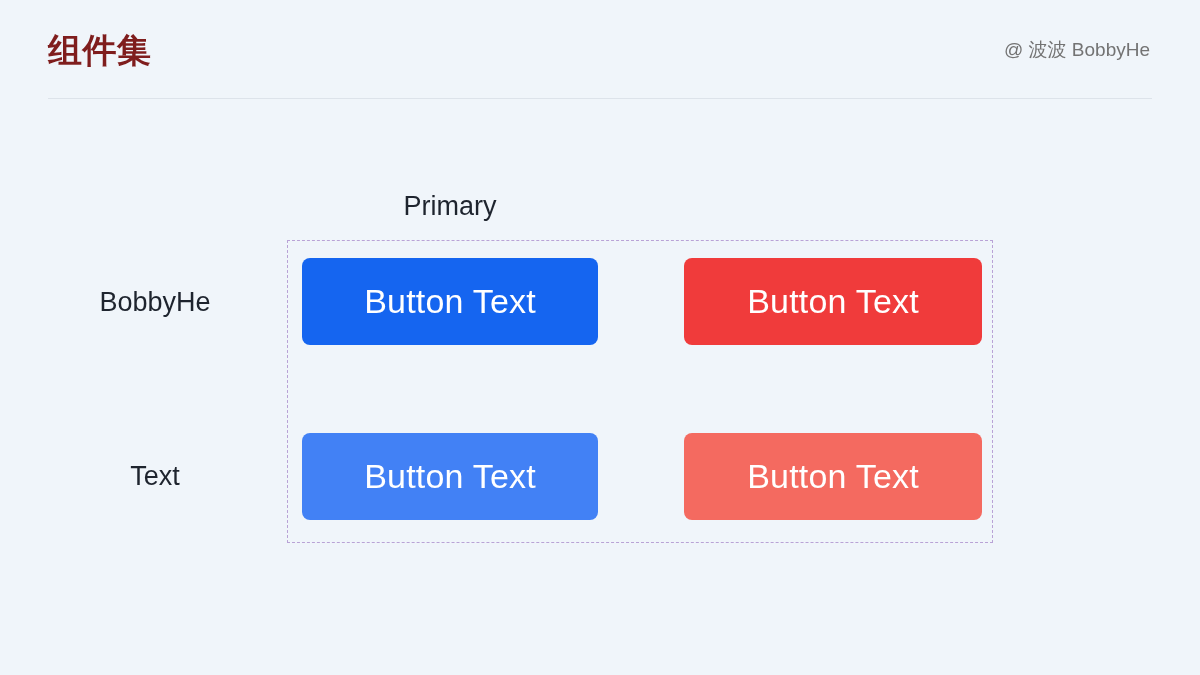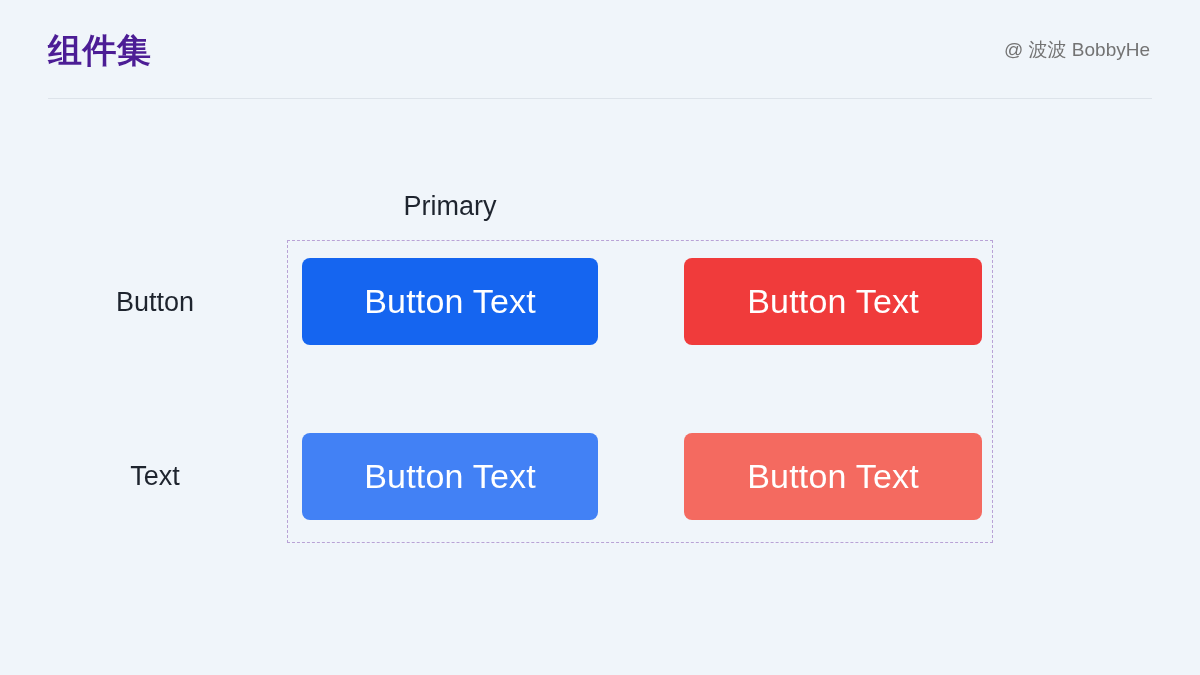--- a/index.html
+++ b/index.html
@@ -23,21 +23,21 @@
     width: 1200px;
     height: 99px;
     box-sizing: border-box;
   }
   .header-title {
     position: absolute;
     left: 48px;
     top: 27px;
     font-size: 34px;
     font-weight: bold;
-    color: #4c1d95;
+    color: #7f1d1d;
     letter-spacing: 0.5px;
     line-height: 46px;
     white-space: nowrap;
   }
   .header-credit {
     position: absolute;
     right: 50px;
     top: 36px;
     font-size: 19px;
     color: #737373;
@@ -125,21 +125,21 @@
 <div class="header">
   <div class="header-title">组件集</div>
   <div class="header-credit">@ 波波 BobbyHe</div>
   <div class="header-divider"></div>
 </div>
 
 <div class="matrix">
 
   <div class="col-header primary">Primary</div>
 
-  <div class="row-label default">Button</div>
+  <div class="row-label default">BobbyHe</div>
   <div class="row-label hover">Text</div>
 
   <div class="dashed-box"></div>
 
   <button class="btn c-primary r-default" style="background-color: rgb(21, 101, 240);">Button Text</button>
 
   <button class="btn c-dangerous r-default" style="background-color: rgb(240, 59, 59);">Button Text</button>
 
   <button class="btn c-primary r-hover" style="background-color: rgb(66, 129, 245);">Button Text</button>
 

